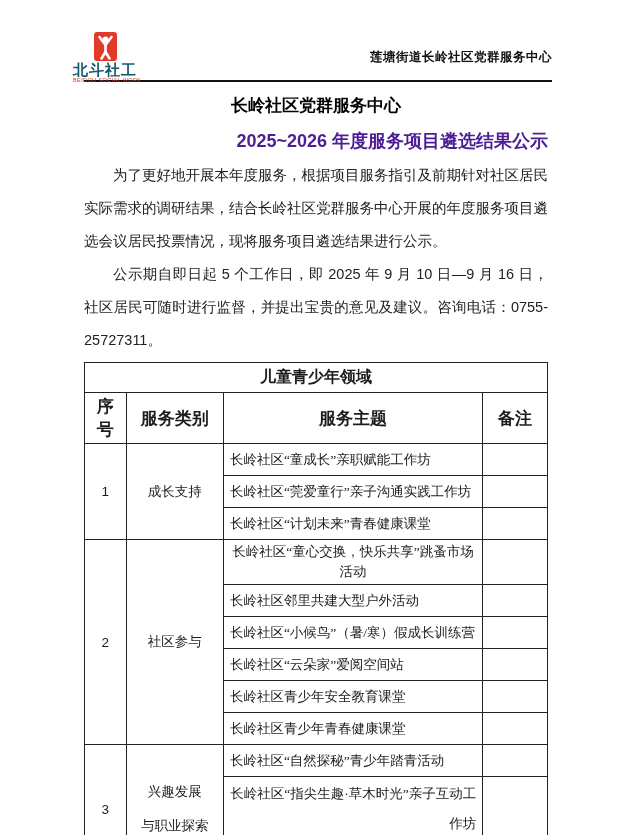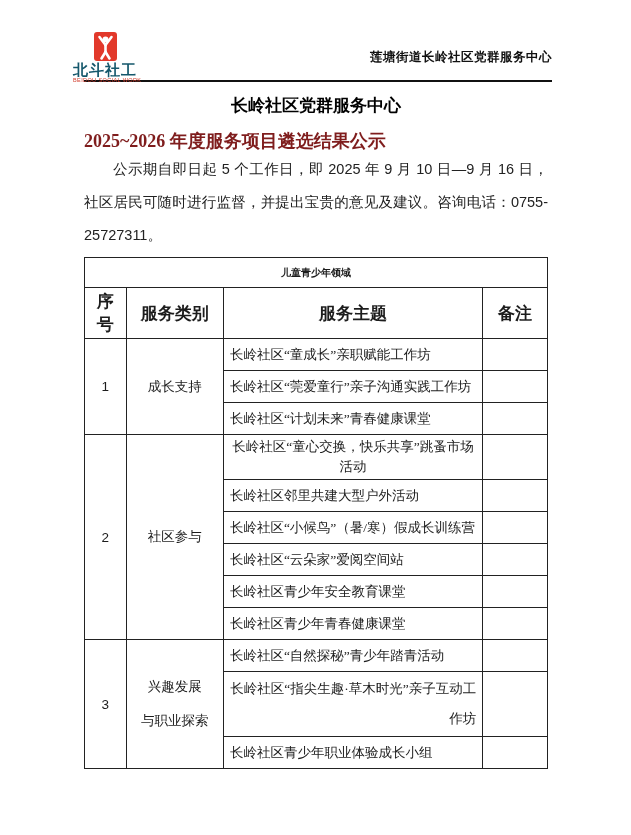--- a/index.html
+++ b/index.html
@@ -37,22 +37,22 @@
     font-family:"Liberation Serif","DejaVu Serif",serif;
     font-weight:bold;font-size:12.5px;color:#111;
     letter-spacing:.5px;white-space:nowrap;
   }
   
   .title1{
     margin:13px 83px 0 84px;text-align:center;
     font-weight:bold;font-size:17px;line-height:22px;color:#000;
   }
   .title2{
-    margin:12px 83px 0 84px;text-align:left;
-    font-weight:bold;font-size:18px;line-height:24px;color:#7f1d1d;font-family:Liberation Serif, serif;
+    margin:12px 83px 0 84px;text-align:right;
+    font-weight:bold;font-size:18px;line-height:24px;color:#4c1d95;
   }
   
   .para{
     margin:0 83px 0 84px;
     font-size:14.5px;line-height:33px;
     text-indent:2em;text-align:justify;color:#222;
   }
   .para.first{margin-top:6px;}
   
   table.results{
@@ -67,21 +67,21 @@
     font-size:13.5px;
     color:#1c1c1c;
     vertical-align:middle;
     padding:2px 6px;
   }
   col.c-no{width:9%;}
   col.c-cat{width:21%;}
   col.c-topic{width:56%;}
   col.c-remark{width:14%;}
   tr.section-row td{
-    height:30px;text-align:center;font-weight:bold;font-size:10px;
+    height:30px;text-align:center;font-weight:bold;font-size:16px;
   }
   tr.head-row th{
     height:25px;text-align:center;font-weight:bold;font-size:17px;
   }
   td.no-cell,td.cat-cell{
     text-align:center;
     font-family:"Liberation Sans","DejaVu Sans",sans-serif;
   }
   td.cat-cell{white-space:pre-line;line-height:34px;text-align:center;}
   td.topic-cell{
@@ -114,20 +114,21 @@
       </div>
       <div class="logo-cn">北斗社工</div>
       <div class="logo-en">BEIDOU SOCIAL WORK</div>
     </div>
     <div class="org">莲塘街道长岭社区党群服务中心</div>
   </div>
 
   <div class="title1">长岭社区党群服务中心</div>
   <div class="title2">2025~2026 年度服务项目遴选结果公示</div>
 
+  <p class="para first">为了更好地开展本年度服务，根据项目服务指引及前期针对社区居民实际需求的调研结果，结合长岭社区党群服务中心开展的年度服务项目遴选会议居民投票情况，现将服务项目遴选结果进行公示。</p>
   <p class="para">公示期自即日起 5 个工作日，即 2025 年 9 月 10 日—9 月 16 日，社区居民可随时进行监督，并提出宝贵的意见及建议。咨询电话：0755-25727311。</p>
 
   <table class="results">
     <colgroup>
       <col class="c-no">
         <col class="c-cat">
         <col class="c-topic">
         <col class="c-remark">
     </colgroup>
     <tbody>

